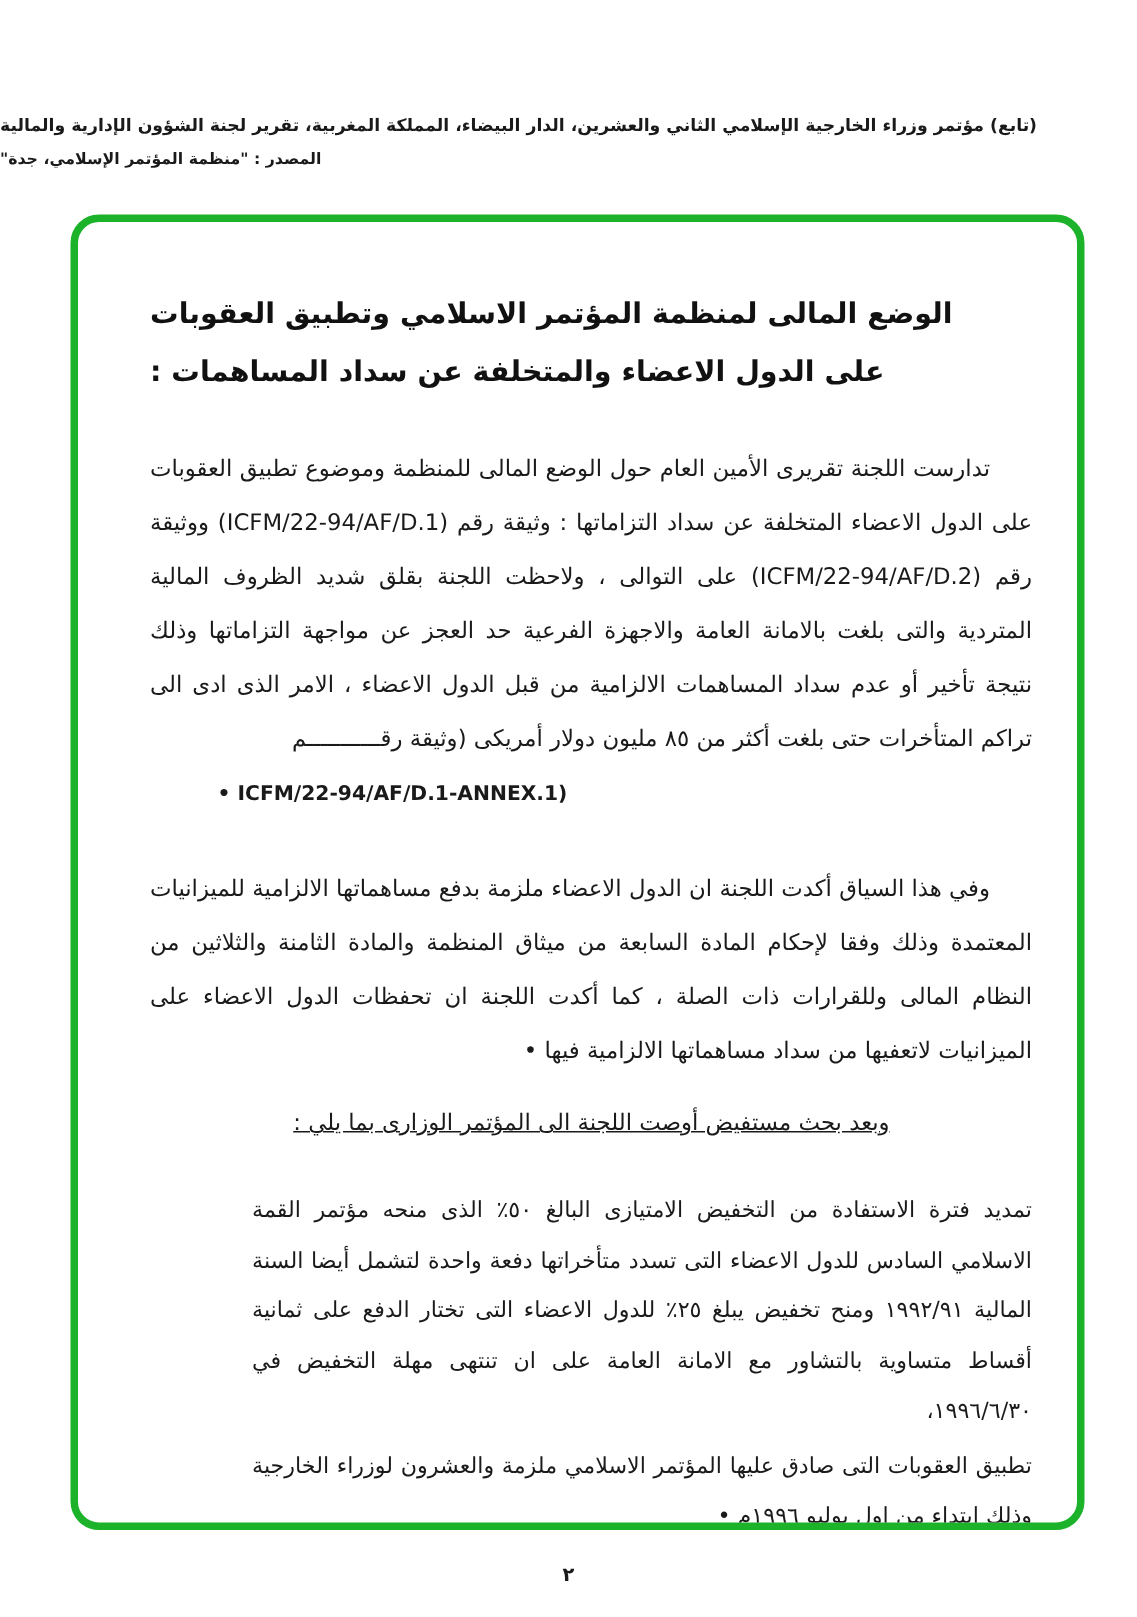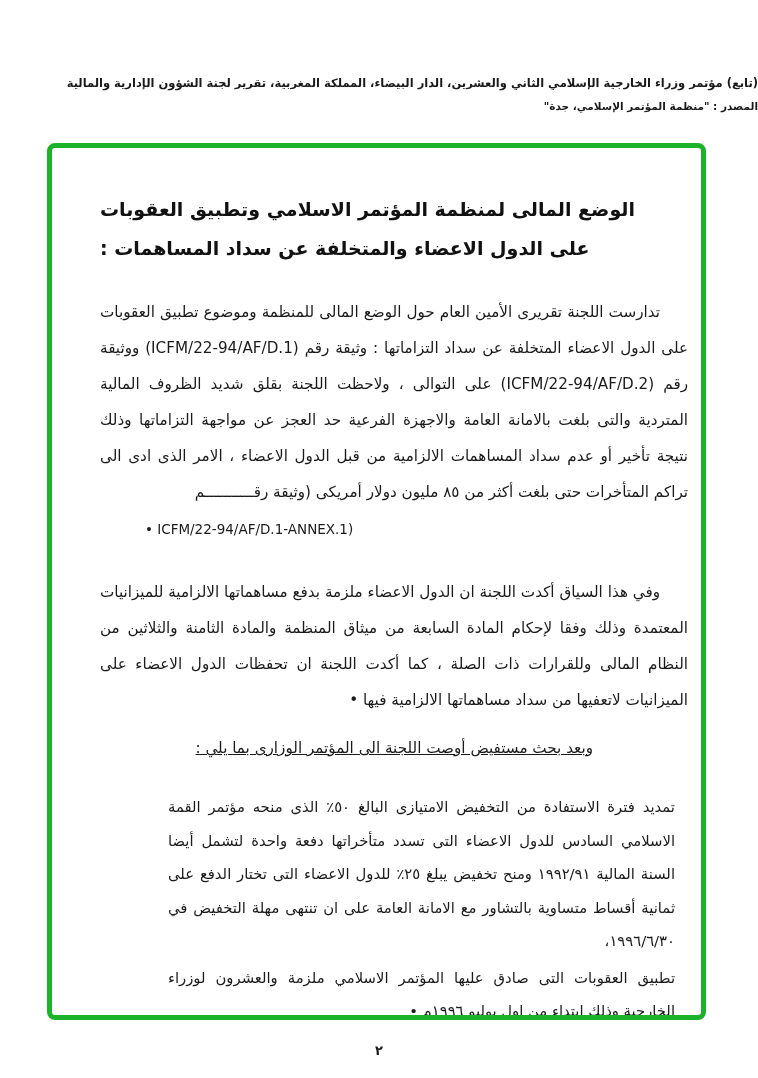--- a/index.html
+++ b/index.html
@@ -13,42 +13,42 @@
     font-family: "DejaVu Sans", sans-serif;
     color: #1a1a1a;
     overflow: hidden;
   }
   .header {
     position: absolute;
     top: 76px;
     left: 0;
     right: 0;
     direction: rtl;
-    text-align: right;
+    text-align: left;
   }
   .header-line1 {
     font-size: 11.5px;
     font-weight: bold;
     letter-spacing: -0.1px;
     white-space: nowrap;
   }
   .header-line2 {
     margin-top: 10px;
     font-size: 10.5px;
     font-weight: bold;
   }
   .doc-frame {
     position: absolute;
     left: 47px;
     top: 143px;
     width: 588px;          
     height: 867px;
     border: 5px solid #1cb32b;
-    border-radius: 8px;
-    padding: 0 13px 0 48px;
+    border-radius: 19px;
+    padding: 0 30px 0 48px;
     overflow: hidden;
     background: #ffffff;
   }
   .doc-title {
     margin-top: 42px;
     direction: rtl;
     text-align: left;       
     font-size: 19px;
     font-weight: bold;
     line-height: 39px;
@@ -61,37 +61,38 @@
     line-height: 36px;
   }
   .para-1 { margin-top: 26px; text-indent: 28px; }
   .annex-line {
     direction: rtl;
     text-align: left;
     padding-left: 45px;
     line-height: 34px;
     font-size: 13.5px;
     margin-top: 2px;
+    font-weight: bold;
   }
   .para-2 { margin-top: 28px; text-indent: 28px; }
   .para-3 {
     margin-top: 12px;
     direction: rtl;
     text-align: right;
     padding-left: 0;
     text-indent: 95px;      
     font-size: 15.2px;
     line-height: 36px;
     text-decoration: underline;
   }
   .rec-list { margin-top: 24px; direction: rtl; }
   .list-item {
     position: relative;
     margin-left: 68px;      
-    margin-right: 13px;
+    margin-right: 0;
   }
   .list-item + .list-item { margin-top: 3px; }
   .item-text {
     direction: rtl;
     text-align: justify;
     font-size: 14.8px;
     line-height: 33.5px;
   }
   .page-number {
     position: absolute;

